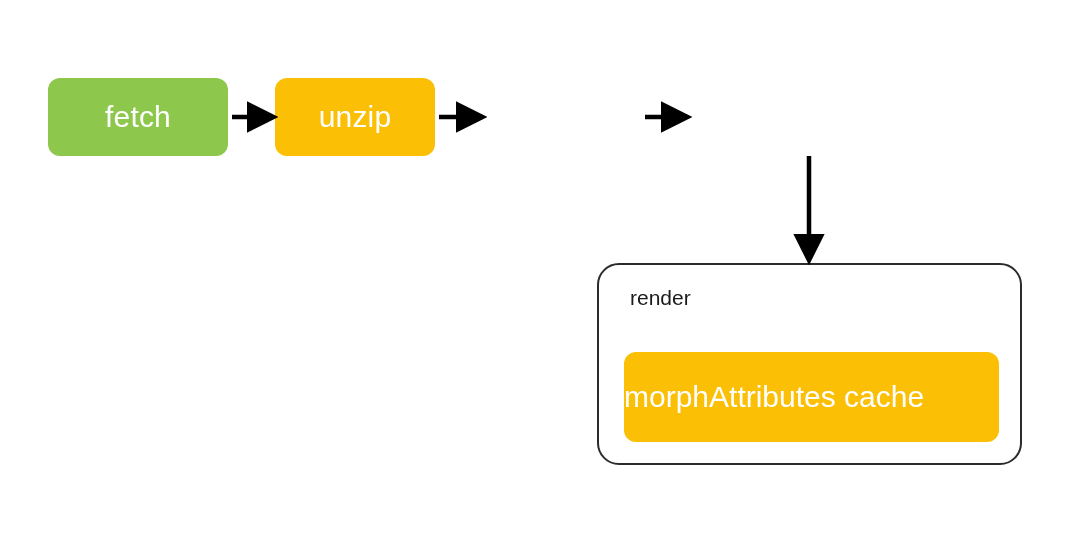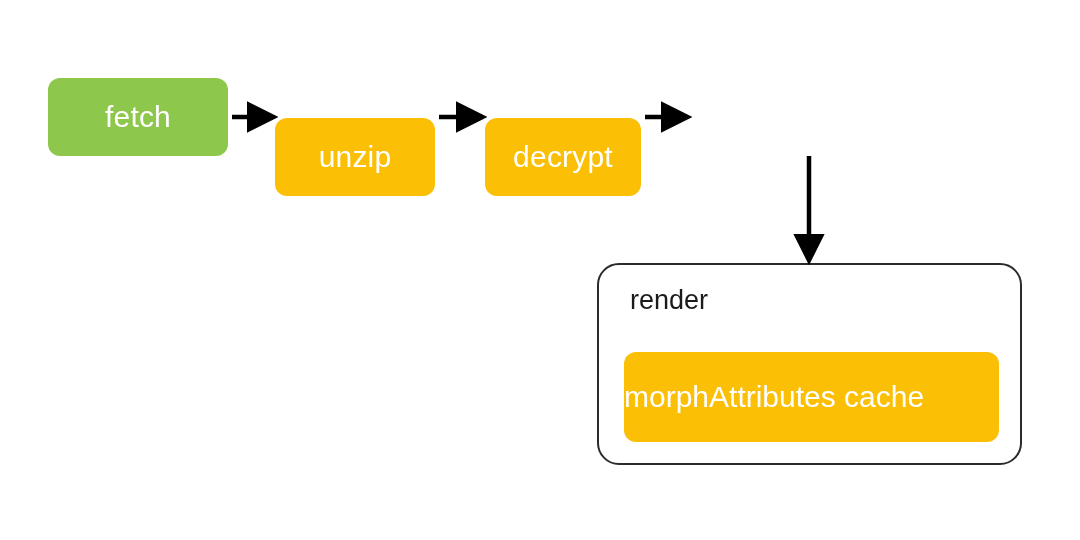--- a/index.html
+++ b/index.html
@@ -25,21 +25,21 @@
     border-radius: 12px;
     color: #ffffff;
     font-size: 30px;
     font-weight: 400;
     letter-spacing: 0.2px;
     line-height: 1;
     white-space: nowrap;
     box-sizing: border-box;
   }
   .node-green { background: #8CC63F; background: #8DC84C; }
-  .node-amber { background: #FBBF06; margin-top: 40px; }
+  .node-amber { background: #FBBF06; }
 
   #node-fetch      { left: 48px;  top: 78px;  width: 180px; height: 78px; }
   #node-unzip      { left: 275px; top: 78px;  width: 160px; height: 78px; }
   #node-decrypt    { left: 485px; top: 78px;  width: 156px; height: 78px; }
   #node-modelparse { left: 690px; top: 78px;  width: 238px; height: 78px; }
 
   #render-group {
     position: absolute;
     left: 597px;
     top: 263px;
@@ -47,21 +47,21 @@
     height: 202px;
     border: 2px solid #2b2b2b;
     border-radius: 22px;
     background: #ffffff;
     box-sizing: border-box;
   }
   #render-label {
     position: absolute;
     left: 31px;
     top: 22px;
-    font-size: 27px;
+    font-size: 21px;
     color: #1a1a1a;
     line-height: 1;
     white-space: nowrap;
   }
   #node-morph {
     position: absolute;
     left: 25px;
     top: 87px;
     width: 375px;
     height: 90px;
@@ -91,23 +91,20 @@
 <div id="canvas">
 
   <div class="node node-green" id="node-fetch">
     <span>fetch</span>
   </div>
 
   <div class="node node-amber" id="node-unzip">
     <span>unzip</span>
   </div>
 
-  <div class="node node-amber" id="node-decrypt">
-    <span>decrypt</span>
-  </div>
 
 
   <div id="render-group">
     <div id="render-label">render</div>
     <div id="node-morph">
       <span>morphAttributes cache</span>
     </div>
   </div>
 
   <svg id="arrows" viewBox="0 0 1080 540">

